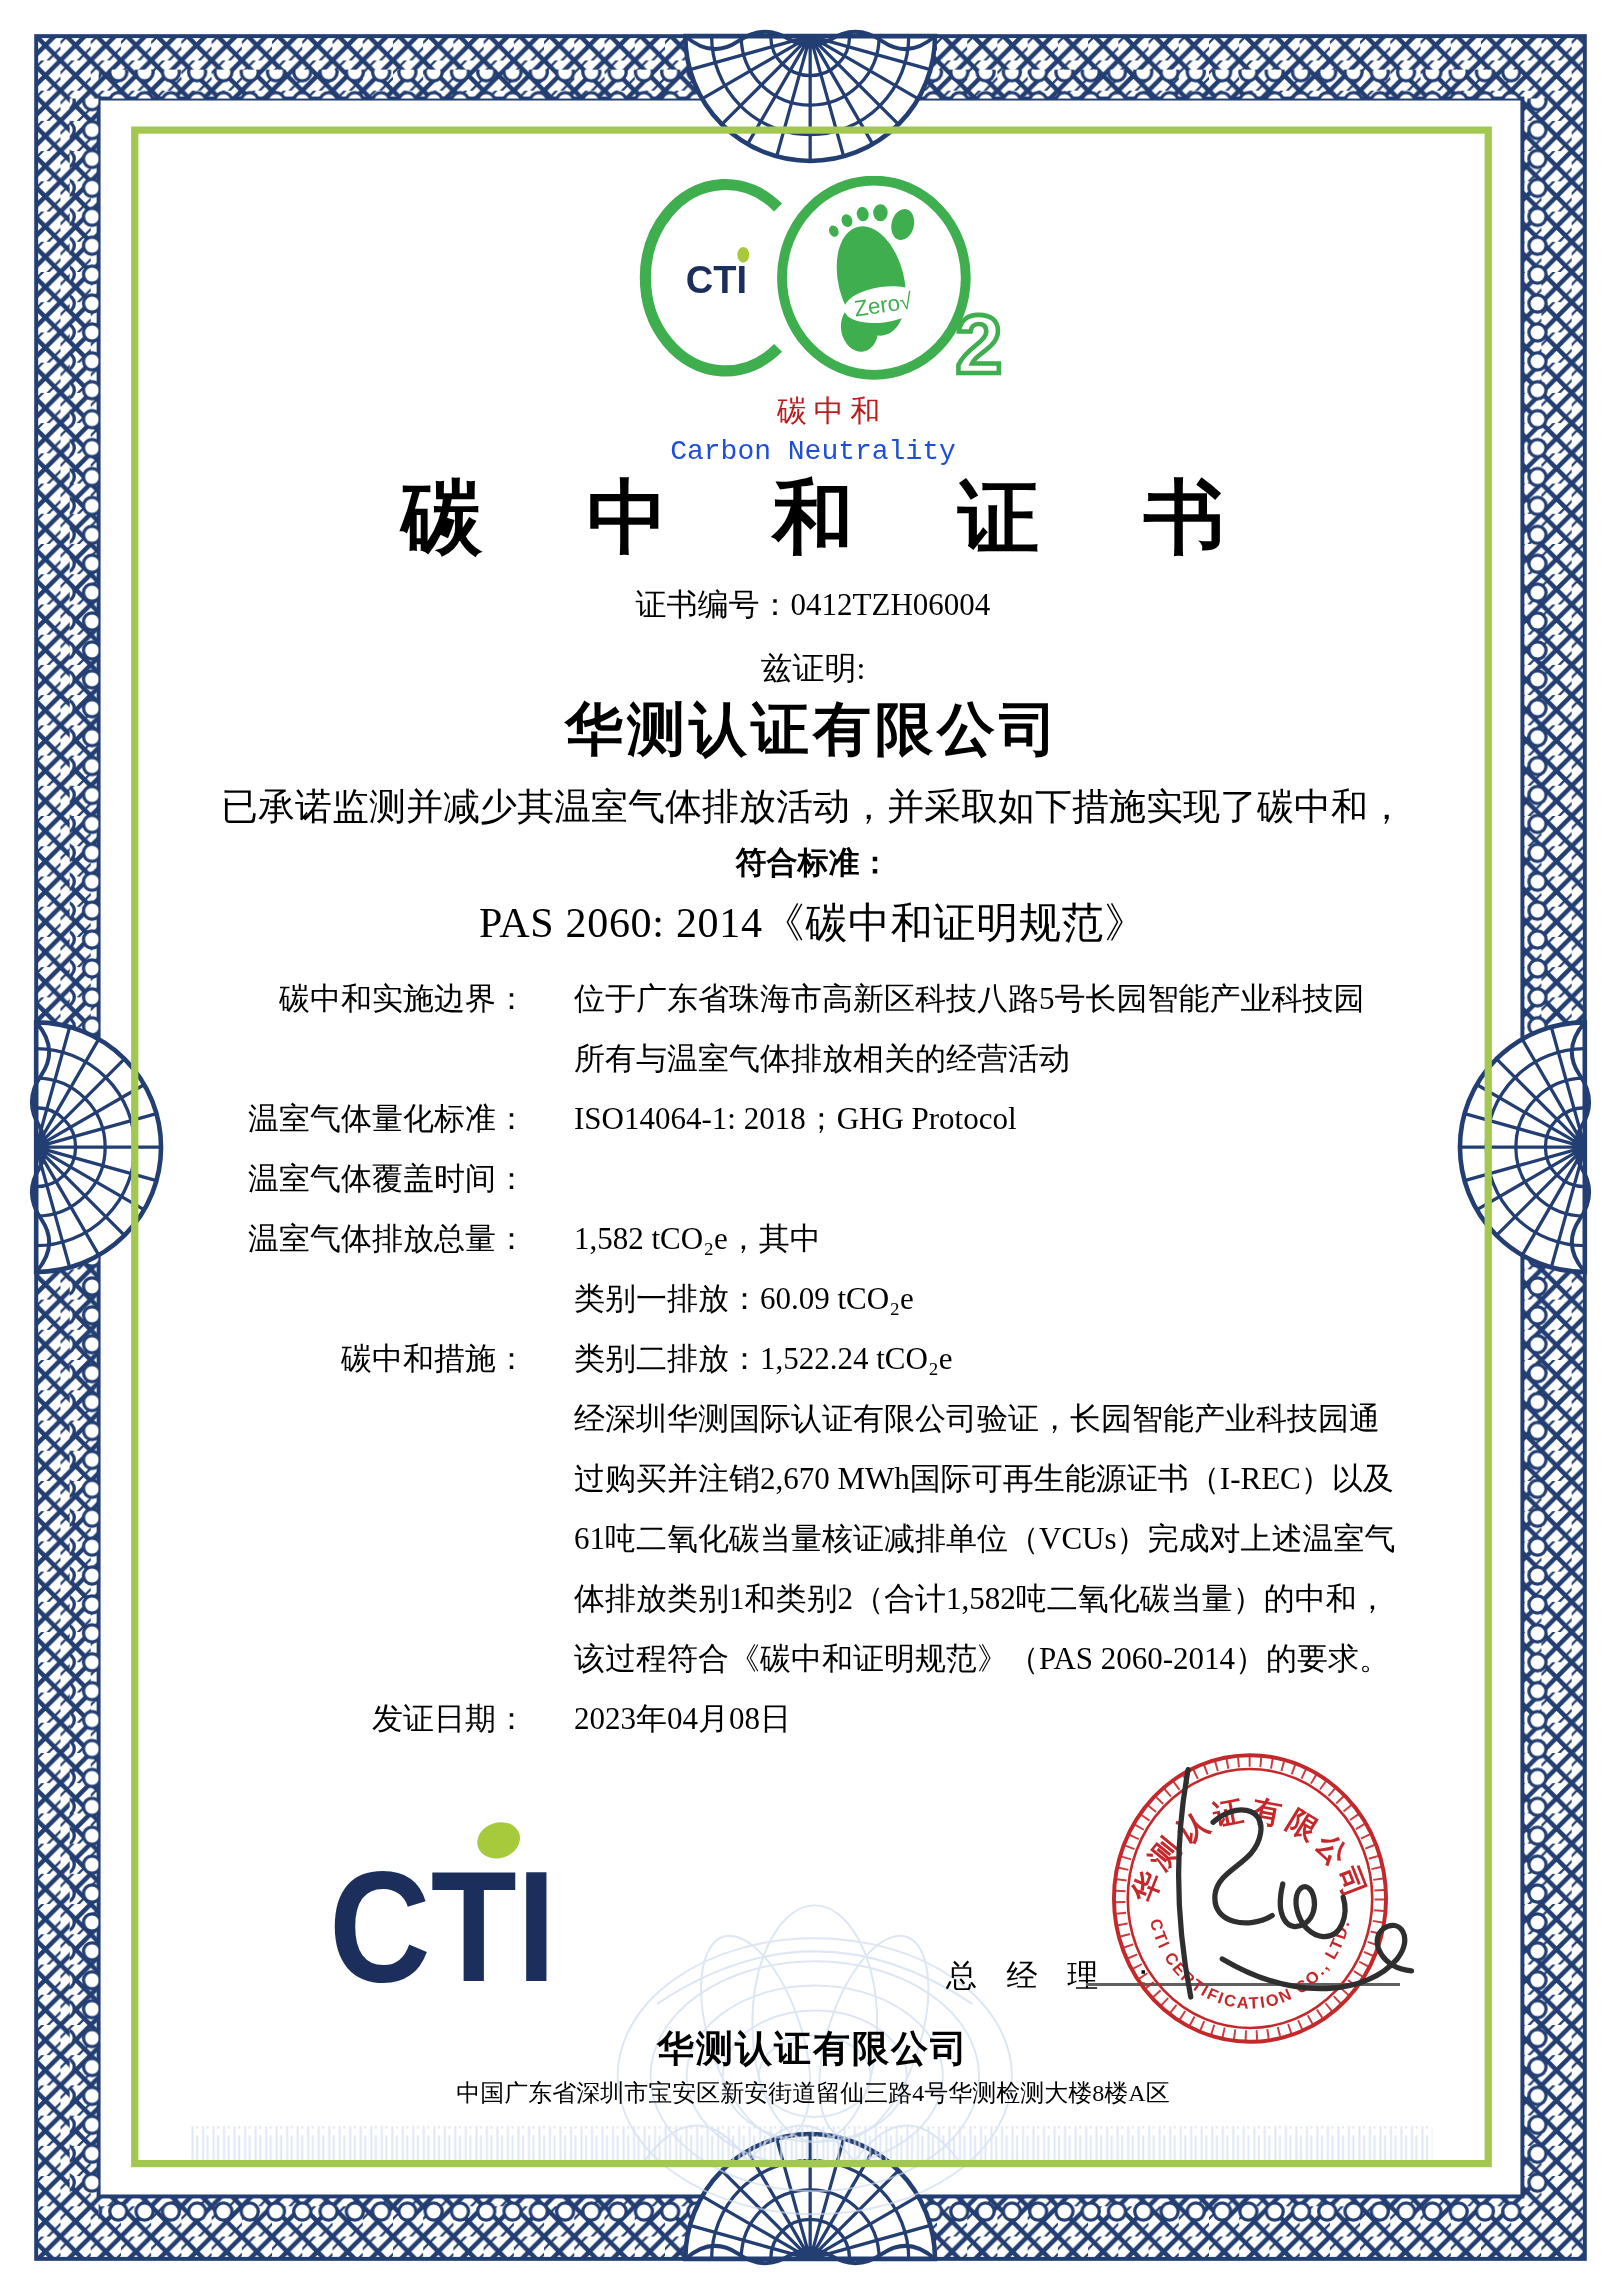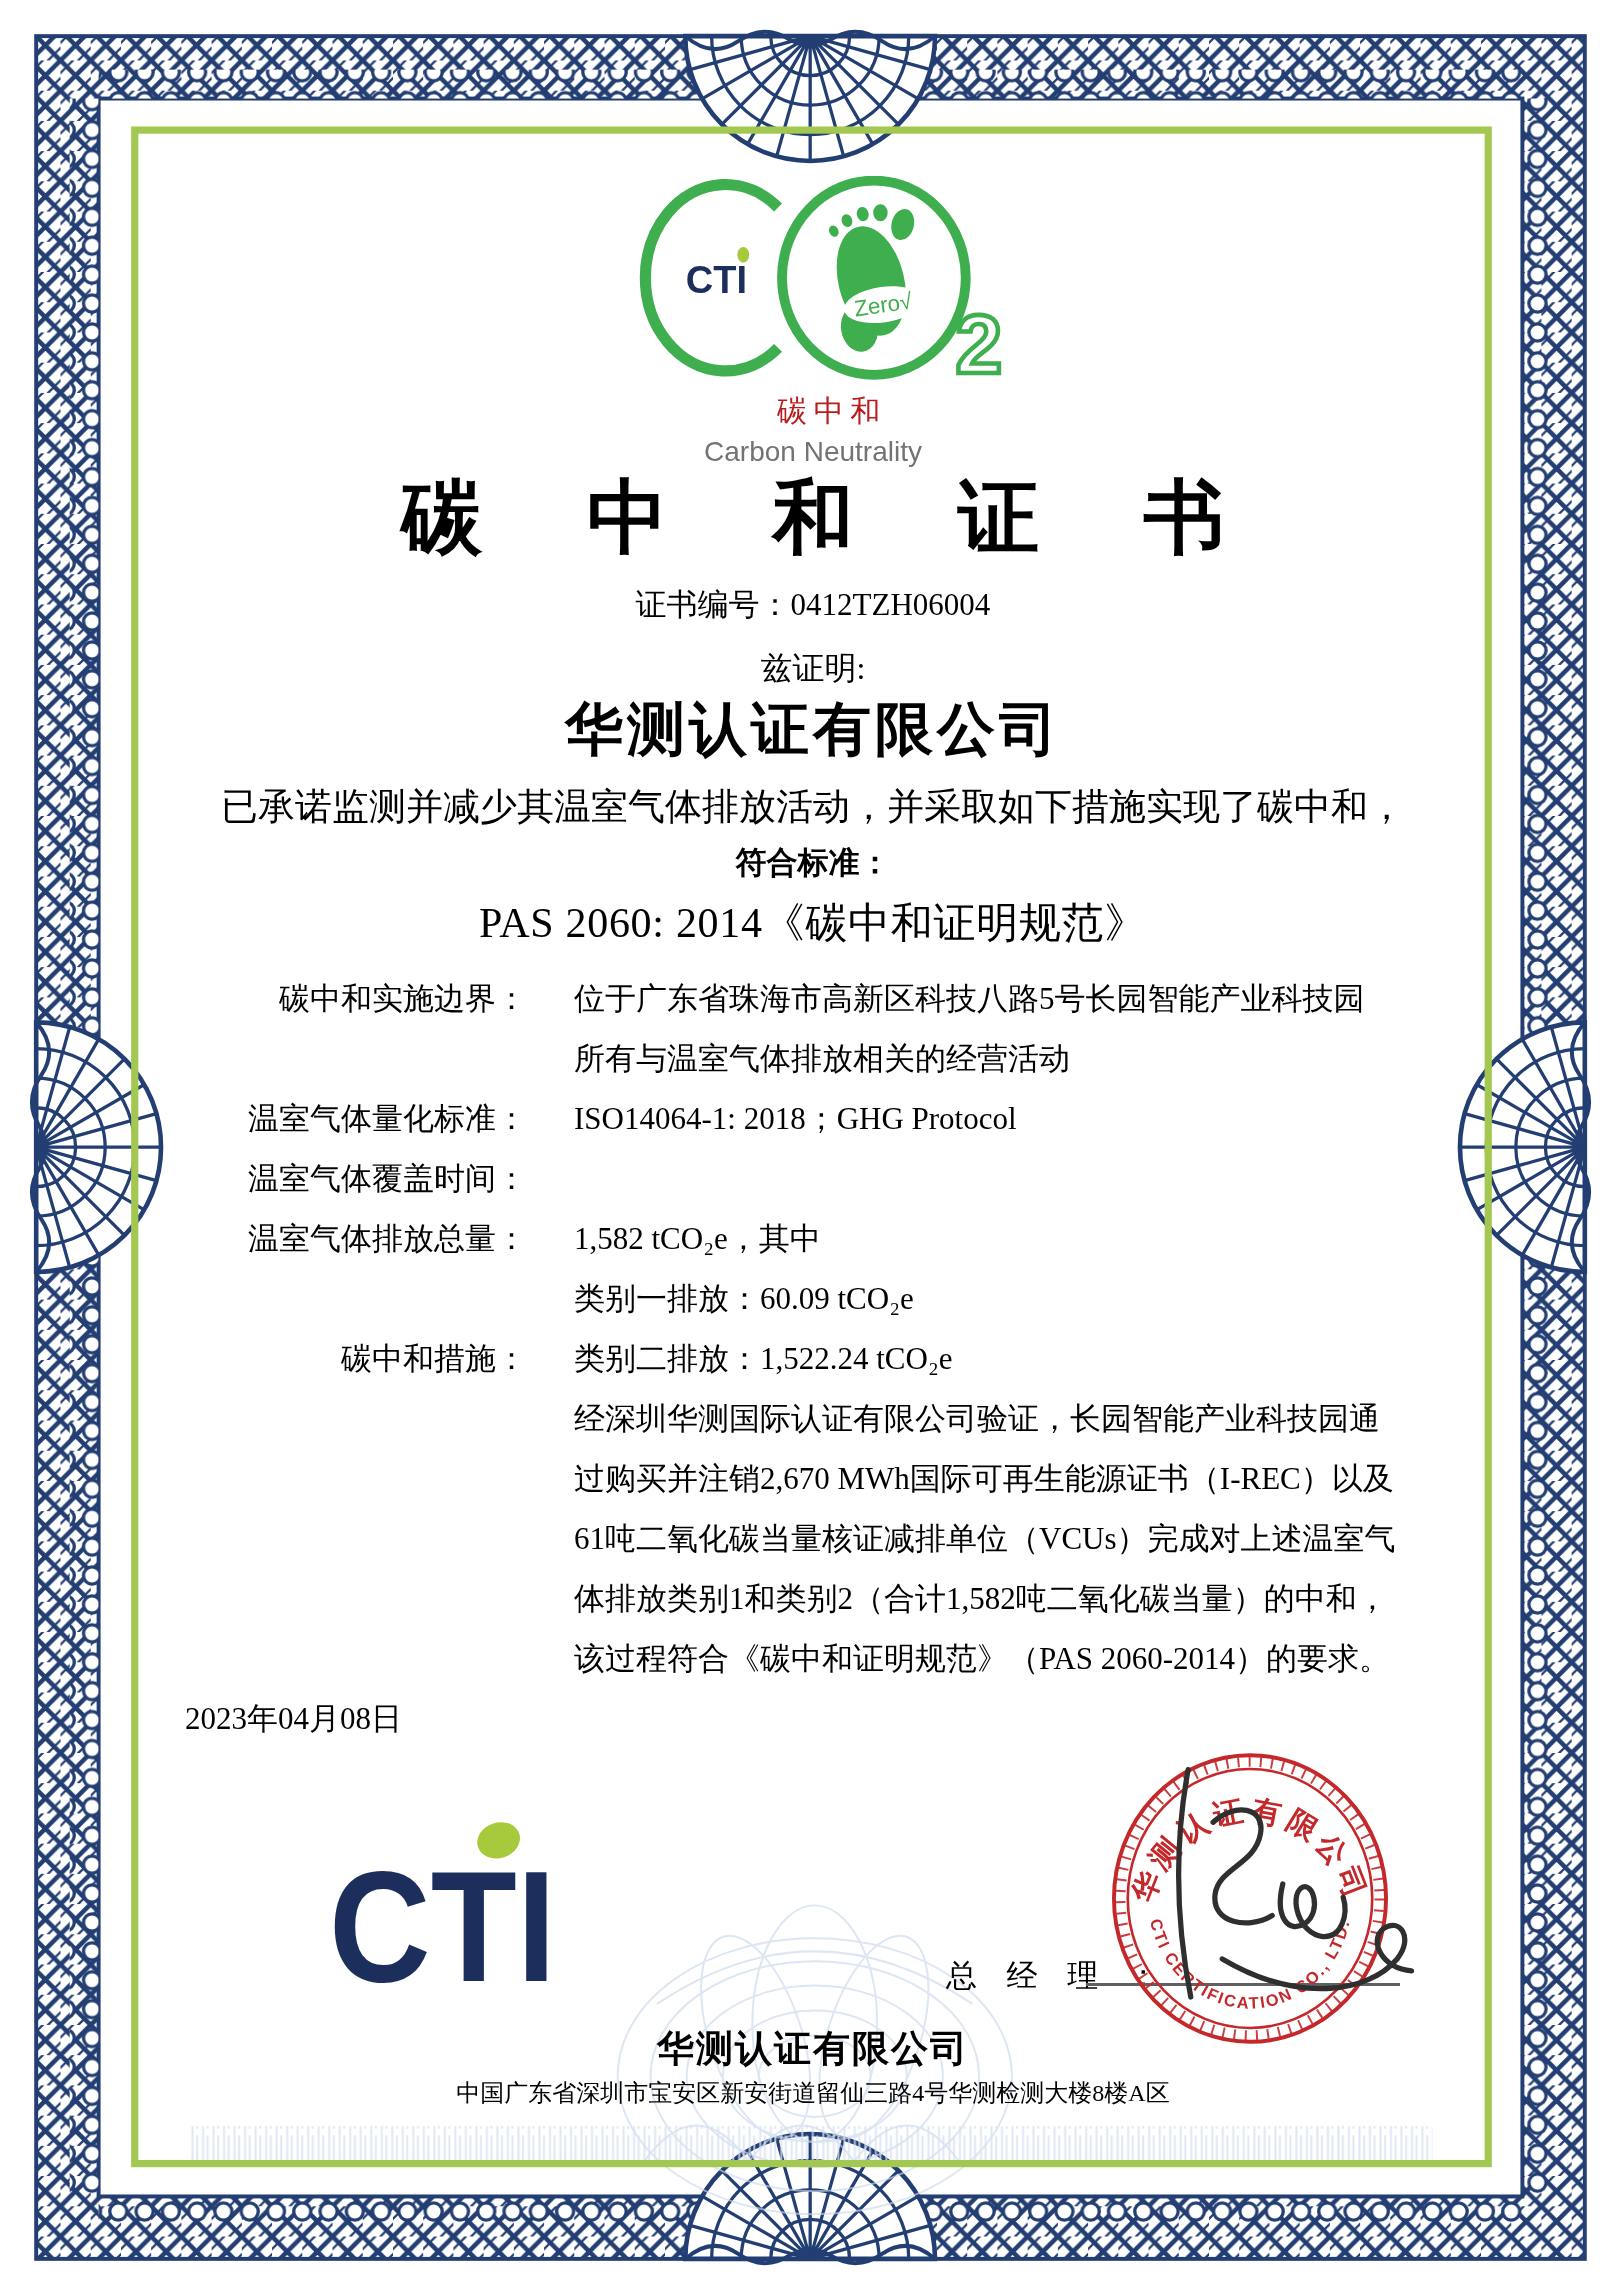--- a/index.html
+++ b/index.html
@@ -17,22 +17,22 @@
   
   #frame-svg{position:absolute;left:0;top:0;}
 
   
   .logo-block{top:176px;}
   .logo-caption-zh{
     font-family:"Liberation Sans","DejaVu Sans",sans-serif;
     font-size:30px;letter-spacing:6.6px;color:#b91c1c;margin-top:3px;padding-left:38px;
   }
   .logo-caption-en{
-    font-family:Liberation Sans, sans-serif;
-    font-size:28px;color:#737373;margin-top:4px;font-weight:500;text-align:center;
+    font-family:Liberation Mono, monospace;
+    font-size:28px;color:#1d4ed8;margin-top:4px;font-weight:500;text-align:center;
   }
 
   
   .cert-title{
     top:464px;
     font-family:"Liberation Sans","DejaVu Sans",sans-serif;
     font-size:81px;font-weight:bold;color:#000000;
     letter-spacing:41px;text-indent:41px;white-space:nowrap;
   }
   .cert-no{top:584px;font-size:31px;}
@@ -208,20 +208,21 @@
       </div>
     <div class="frow">
         <div class="flabel"></div>
         <div class="fvalue">体排放类别1和类别2（合计1,582吨二氧化碳当量）的中和，</div>
       </div>
     <div class="frow">
         <div class="flabel"></div>
         <div class="fvalue">该过程符合《碳中和证明规范》（PAS 2060-2014）的要求。</div>
       </div>
     <div class="frow">
+        <div class="flabel">发证日期：</div>
         <div class="fvalue">2023年04月08日</div>
       </div>
   </div>
 
   <svg class="abs" style="left:329px;top:1802px;" width="263" height="191" viewBox="0 0 400 290">
     <ellipse cx="258" cy="58" rx="33" ry="27" transform="rotate(-18 258 58)" fill="#a6ca3c"></ellipse>
     <text x="0" y="272" font-family="Liberation Sans, DejaVu Sans, sans-serif" font-size="240" font-weight="bold" fill="#1b2e5c" textLength="345" lengthAdjust="spacingAndGlyphs">CTI</text>
   </svg>
 
   <div class="abs manager">总 经 理 ：</div>

